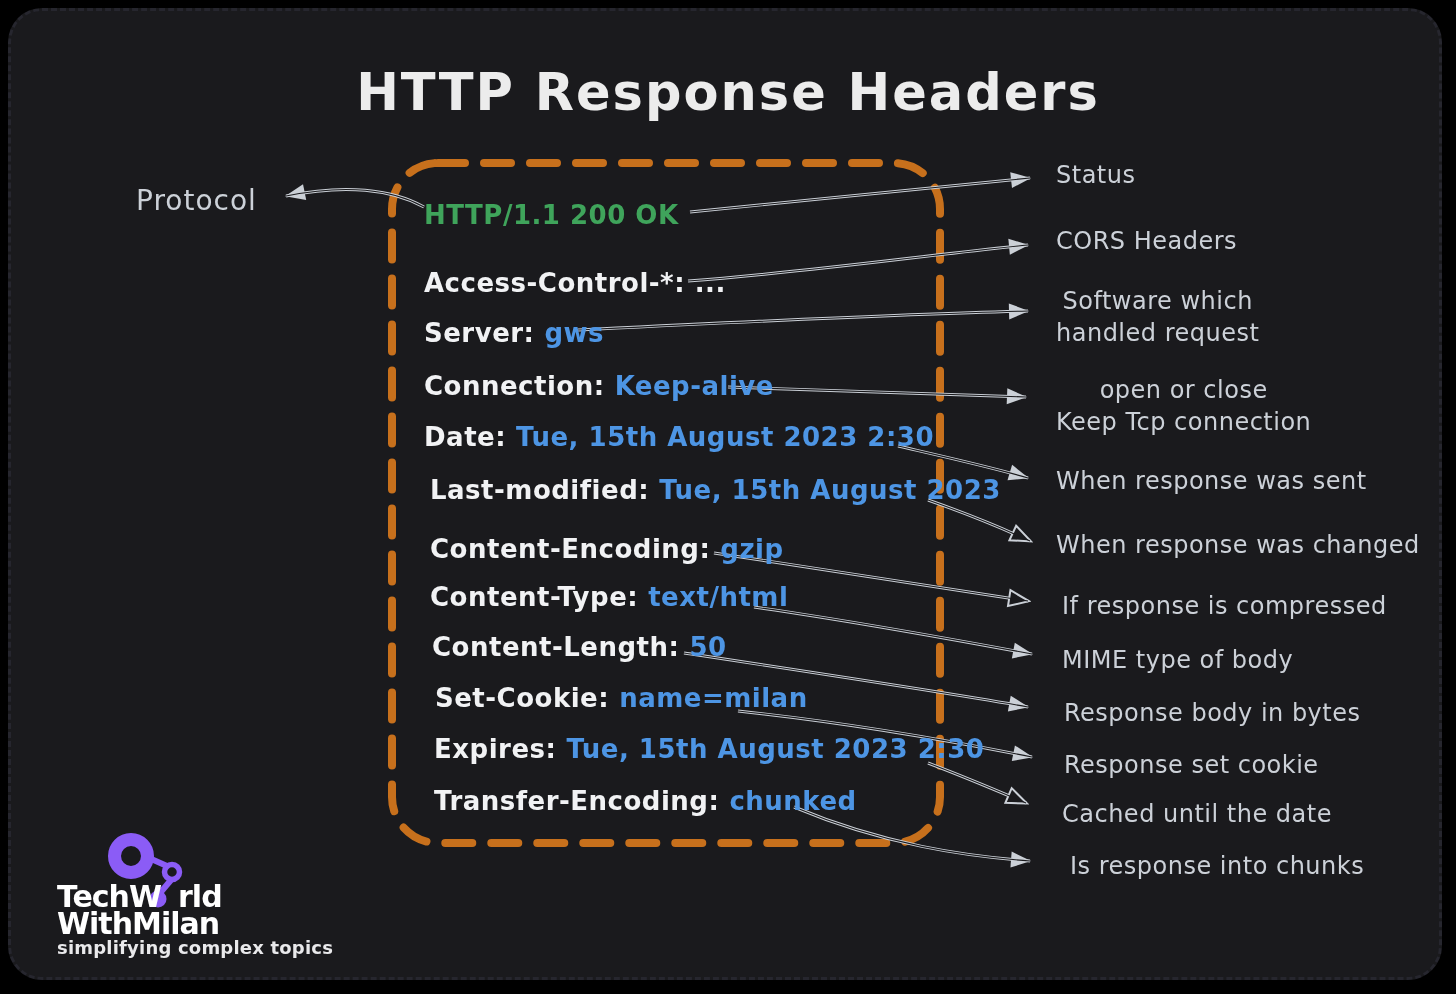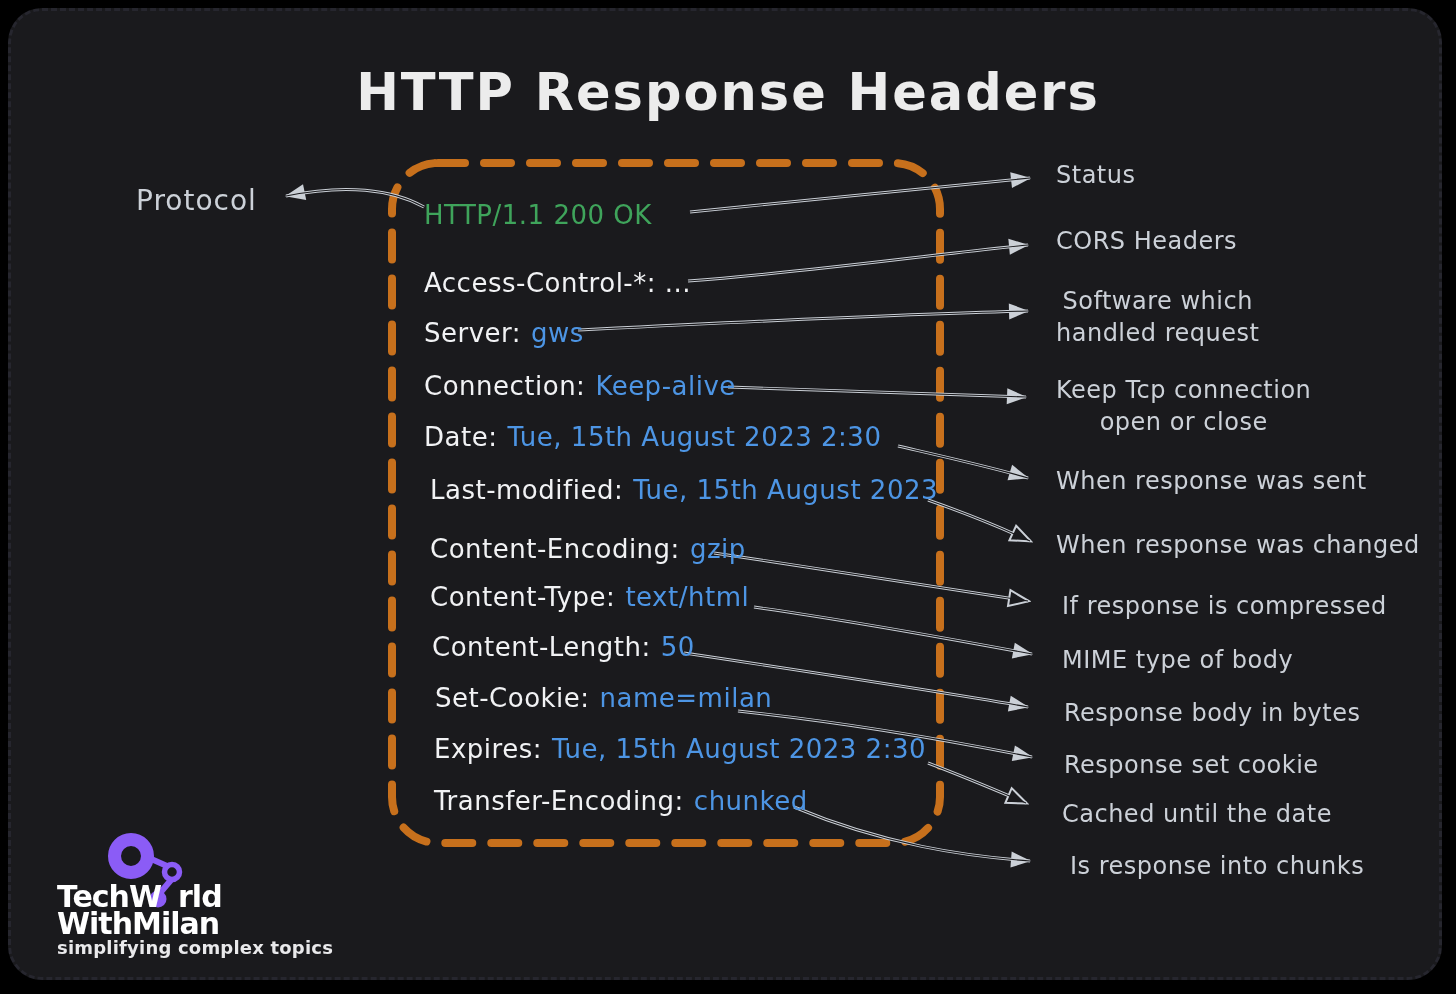--- a/index.html
+++ b/index.html
@@ -15,21 +15,21 @@
   #scene{position:absolute;left:0;top:0;width:1456px;height:994px;z-index:2;}
   .title{
     position:absolute;top:38px;left:0;width:100%;text-align:center;
     font-size:51px;font-weight:700;letter-spacing:2px;color:#ececec;z-index:3;margin-top:25px;
   }
   .protocol{
     position:absolute;left:136px;top:184px;font-size:28px;color:#ccd1d8;
     letter-spacing:1px;z-index:3;white-space:nowrap;
   }
   .hline{
-    position:absolute;left:424px;font-size:26px;font-weight:400;line-height:34px;
+    position:absolute;left:424px;font-size:26px;font-weight:700;line-height:34px;
     letter-spacing:.5px;color:#f1f2f4;white-space:nowrap;z-index:3;
   }
   .hline .hval{color:#4d95e4;margin-left:10px;}
   .hline .green{color:#3fa45b;}
   .anno{
     position:absolute;left:1056px;font-size:24px;font-weight:500;line-height:32px;
     color:#ccd1d8;white-space:nowrap;z-index:3;letter-spacing:.5px;
   }
   .aline{display:block;text-align:center;}
   .shaft{fill:none;stroke:#cbd0d7;stroke-width:3;}
@@ -169,22 +169,22 @@
   <span class="aline">Status</span>
 </div>
 <div class="anno" style="top:225px">
   <span class="aline">CORS Headers</span>
 </div>
 <div class="anno" style="top:285px">
   <span class="aline">Software which</span>
   <span class="aline">handled request</span>
 </div>
 <div class="anno" style="top:374px">
+  <span class="aline">open or close</span>
   <span class="aline">Keep Tcp connection</span>
-  <span class="aline">open or close</span>
 </div>
 <div class="anno" style="top:465px">
   <span class="aline">When response was sent</span>
 </div>
 <div class="anno" style="top:529px">
   <span class="aline">When response was changed</span>
 </div>
 <div class="anno" style="top:590px;left:1062px">
   <span class="aline">If response is compressed</span>
 </div>

